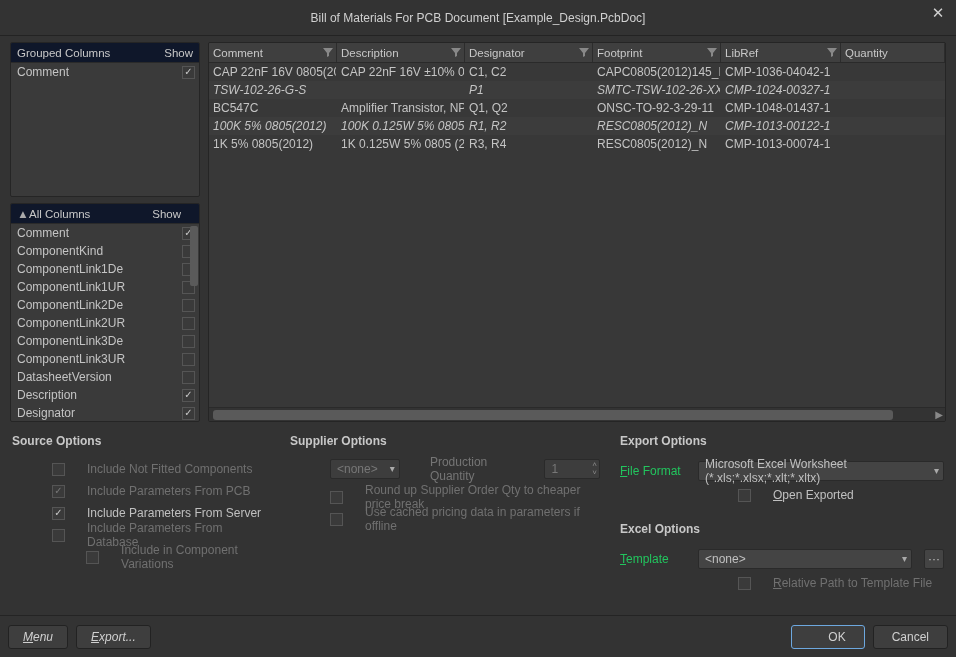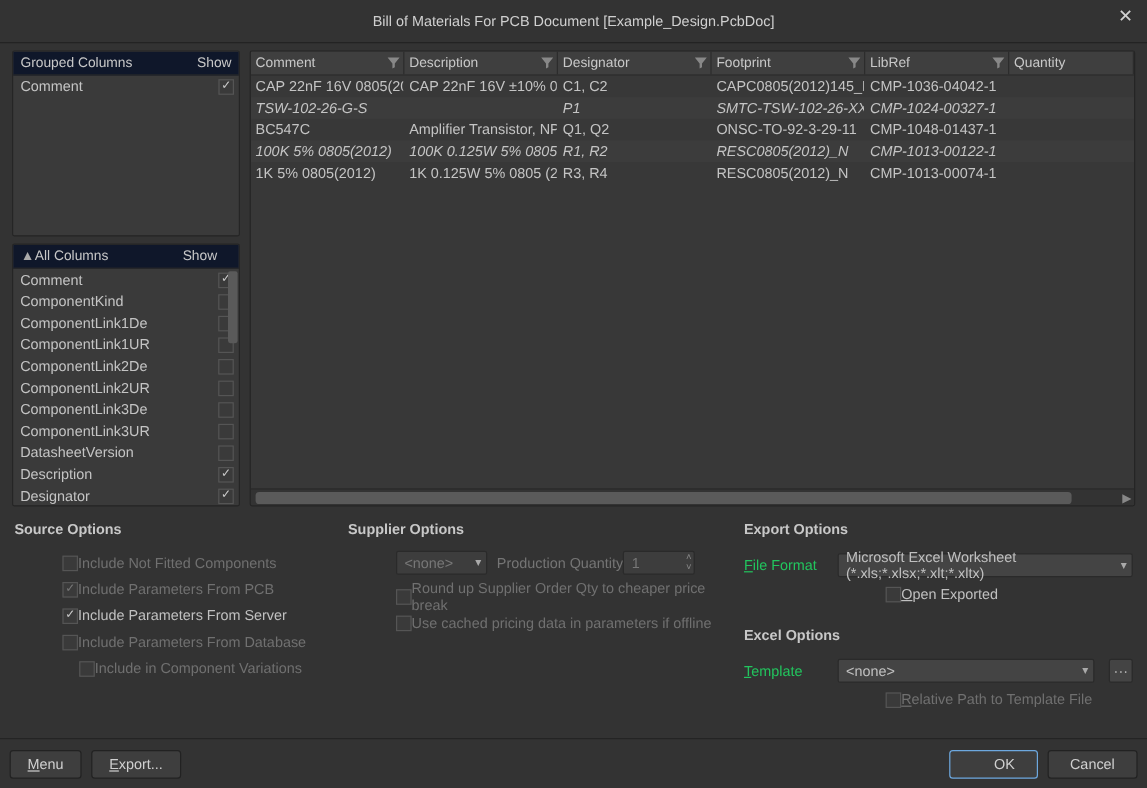--- a/index.html
+++ b/index.html
@@ -188,21 +188,21 @@
     color:#c8c8c8;
     margin-bottom:10px;
     font-size:12px;
   }
   .source { width:258px; }
   .supplier { width:310px; }
   .export { flex:1; }
   .opt-row {
     display:flex;
     align-items:center;
-    gap:0;
+    gap:22px;
     height:22px;
     color:#c0c0c0;
     padding-left:40px;
   }
   .opt-row.disabled { color:#707070; }
   .opt-row .chk2 {
     width:13px;height:13px;border:1px solid #555;background:#3a3a3a;
     display:inline-flex;align-items:center;justify-content:center;
     flex-shrink:0;
   }
@@ -264,21 +264,21 @@
     color:#d0d0d0;
     display:flex;align-items:center;justify-content:center;
     cursor:pointer;
     font-size:12px;
   }
   .btn.primary {
     border:1px solid #6da8df;
     min-width:70px;
     padding-left:36px;
   }
-  .btn.small { padding:0 14px; }
+  .btn.small { padding:0 14px;font-style:italic; }
 </style>
 </head>
 <body>
 
 <div class="dialog">
   <div class="titlebar">
     <span class="title">Bill of Materials For PCB Document [Example_Design.PcbDoc]</span>
     <span class="close-x">✕</span>
   </div>
 

